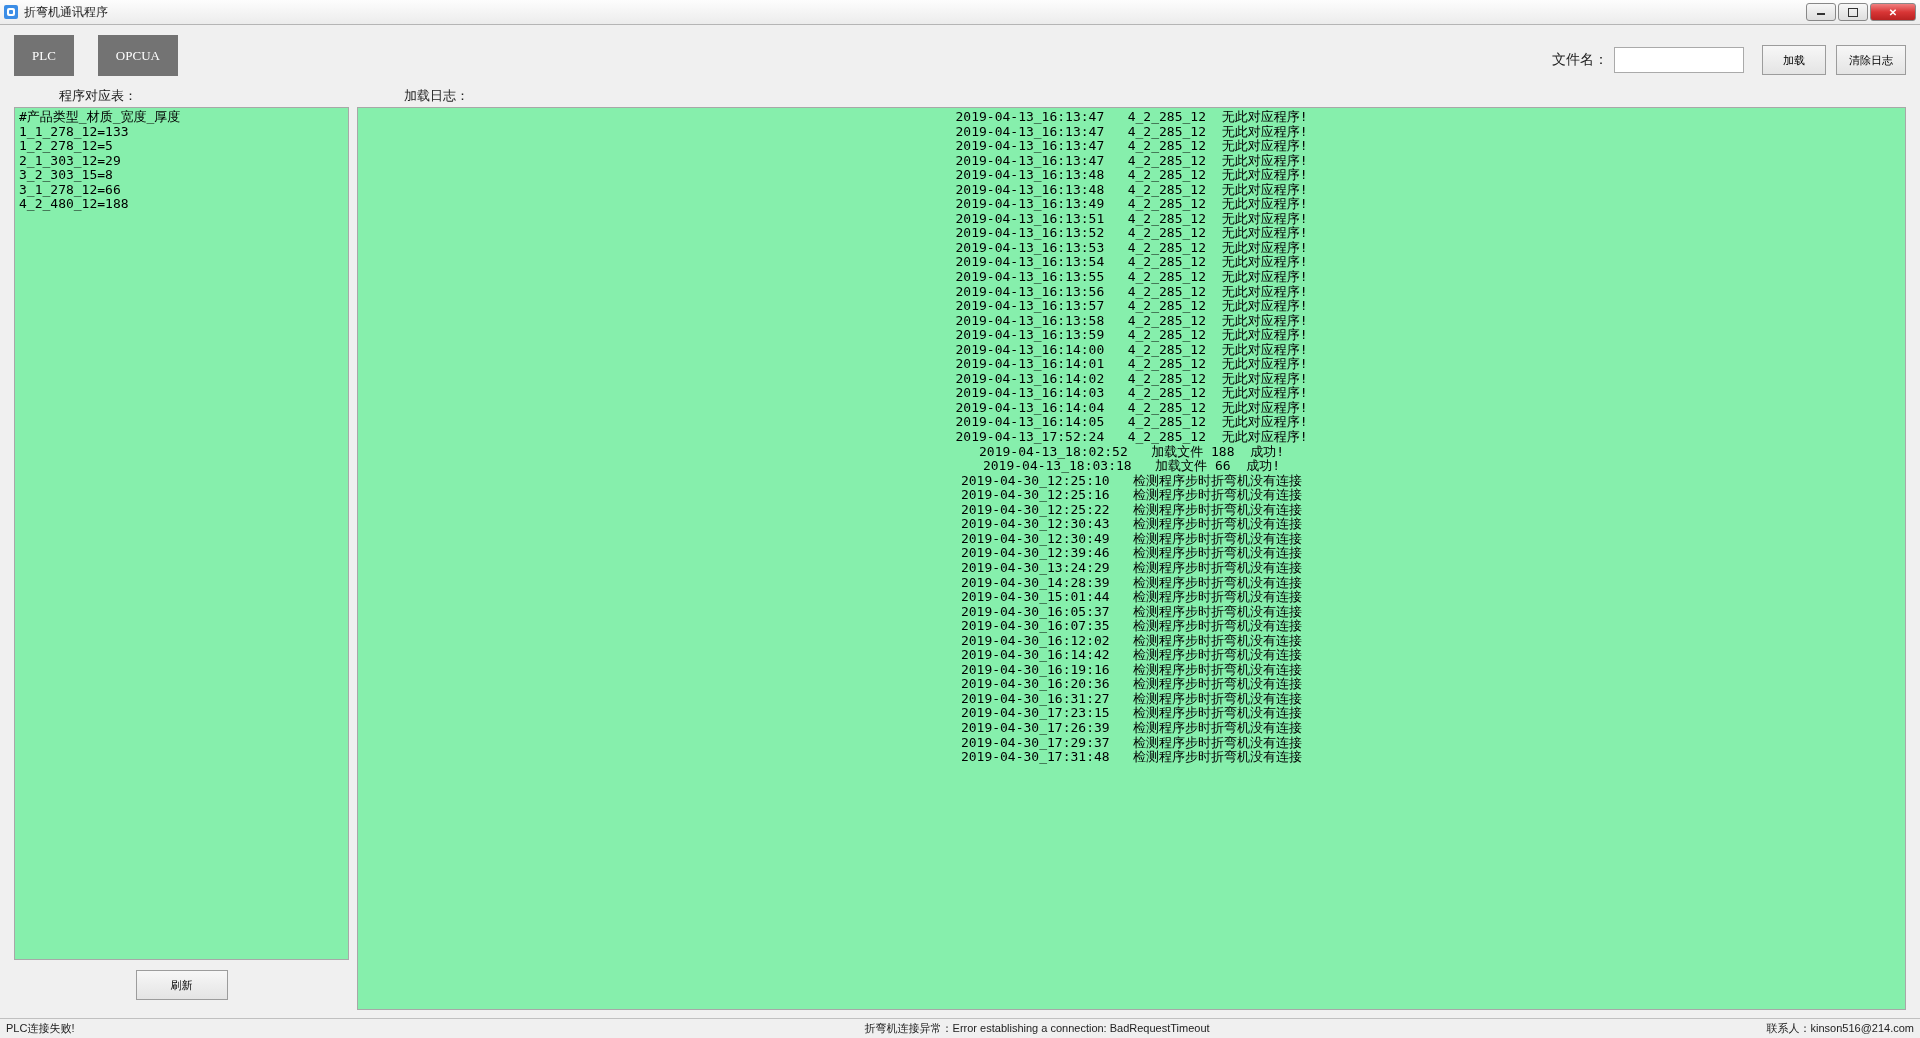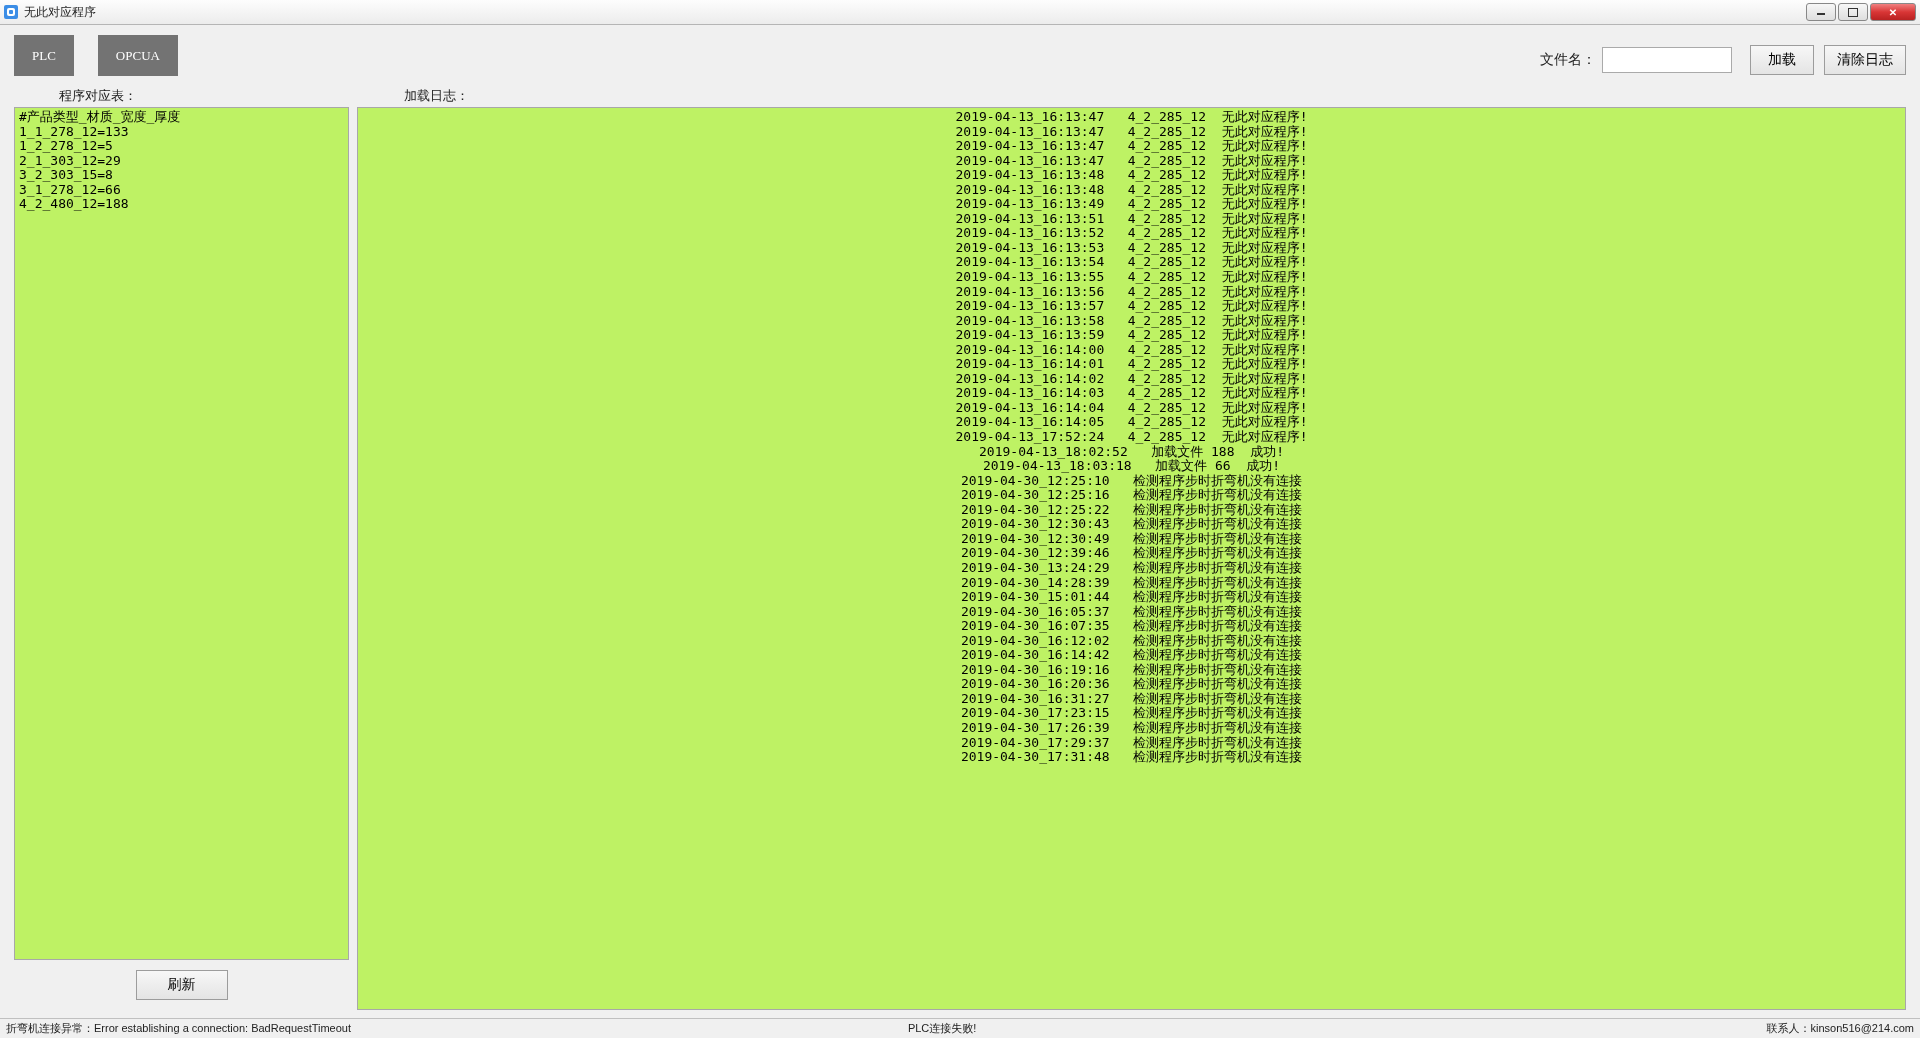--- a/index.html
+++ b/index.html
@@ -99,21 +99,21 @@
     background: #fff;
     padding: 0 4px;
     font-size: 12px;
     margin-right: 18px;
   }
   .gray-btn {
     align-self: center;
     height: 30px;
     min-width: 64px;
     padding: 0 12px;
-    font-size: 14px;
+    font-size: 11px;
     border: 1px solid #9c9c9c;
     background: linear-gradient(#f7f7f7,#e4e4e4);
     cursor: pointer;
     margin-right: 10px;
   }
   .gray-btn:last-child{ margin-right:0; }
 
   
   .middle {
     flex: 1;
@@ -128,21 +128,21 @@
   }
   .pane-label {
     font-size: 13px;
     color: #222;
     margin-bottom: 2px;
     height: 20px;
     display:flex; align-items:flex-end;margin-left:45px;
   }
   .textarea {
     flex: 1;
-    background: #bef264;
+    background: #86efac;
     border: 1px solid #a8a8a8;
     font-family: "SimSun", monospace;
     font-size: 13px;
     padding: 2px 4px;
     white-space: pre;
     overflow-y: scroll;
     min-height: 0;
     line-height: 1.12;
   }
   .left-bottom {
@@ -183,21 +183,21 @@
   
   .textarea::-webkit-scrollbar{ width:16px; }
   .textarea::-webkit-scrollbar-track{ background:#f0f0f0; border-left:1px solid #c8c8c8;}
   .textarea::-webkit-scrollbar-thumb{ background:#cdcdcd; border:1px solid #a0a0a0;}
 </style>
 </head>
 <body>
 
 <div class="titlebar">
   <span class="app-icon"></span>
-  <span class="title">无此对应程序</span>
+  <span class="title">折弯机通讯程序</span>
   <div class="win-btns">
     <div class="win-btn min"></div>
     <div class="win-btn max"></div>
     <div class="win-btn close"></div>
   </div>
 </div>
 
 <div class="client">
 
   <div class="top-row">
@@ -274,16 +274,16 @@
 2019-04-30_17:23:15   检测程序步时折弯机没有连接
 2019-04-30_17:26:39   检测程序步时折弯机没有连接
 2019-04-30_17:29:37   检测程序步时折弯机没有连接
 2019-04-30_17:31:48   检测程序步时折弯机没有连接</div>
     </div>
 
   </div>
 </div>
 
 <div class="statusbar">
+  <div class="cell left">PLC连接失败!</div>
   <div class="cell mid">折弯机连接异常：Error establishing a connection: BadRequestTimeout</div>
-  <div class="cell left">PLC连接失败!</div>
   <div class="cell right">联系人：kinson516@214.com</div>
 </div>
 
 </body></html>

